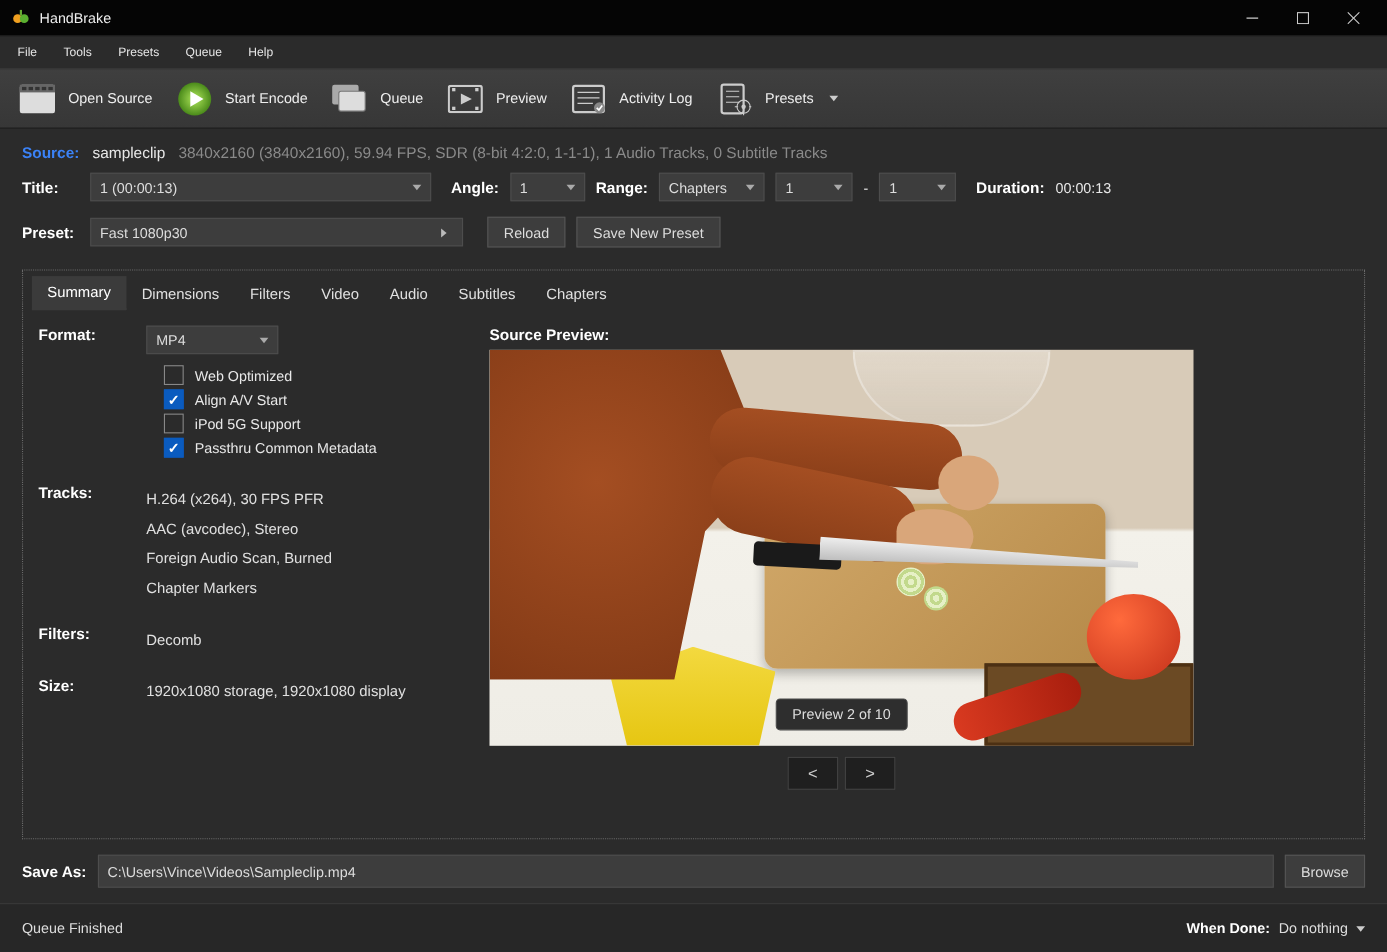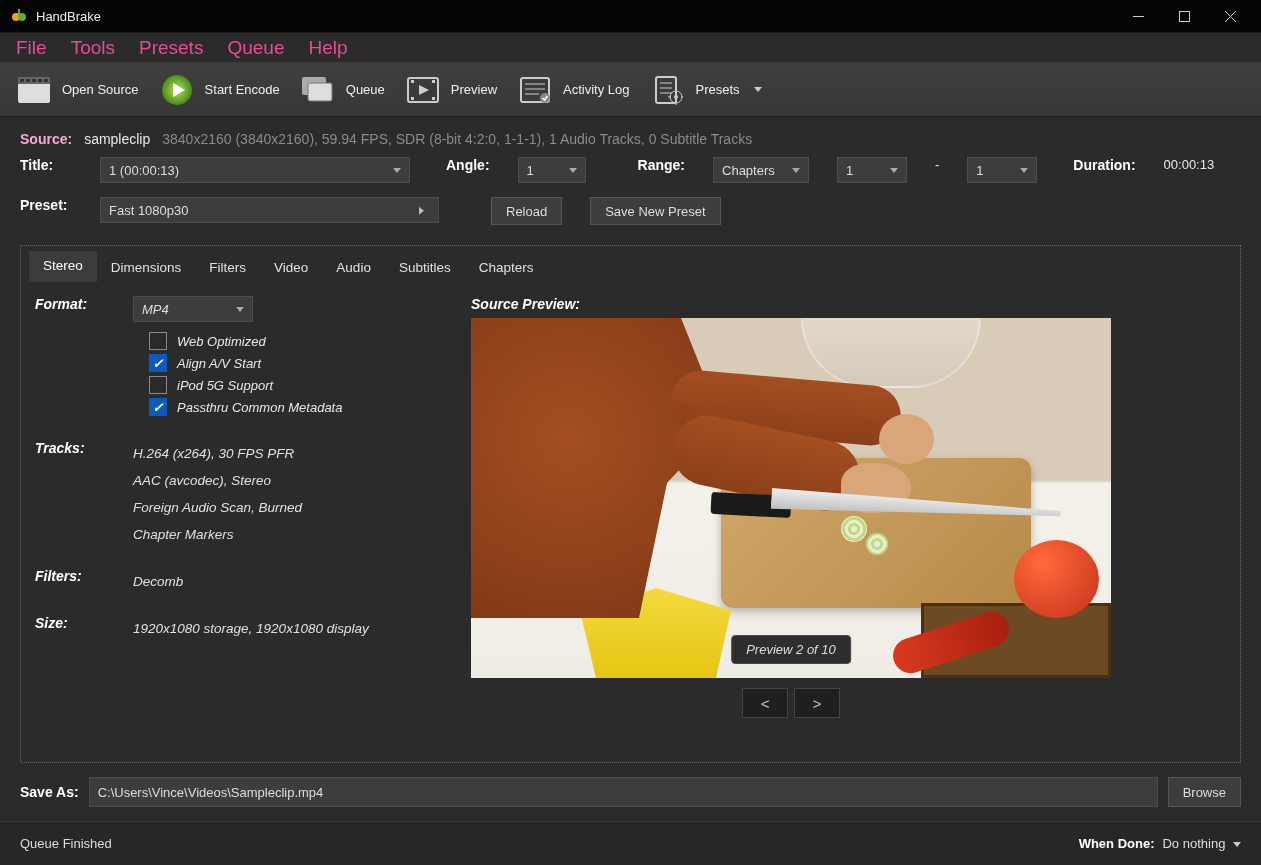--- a/index.html
+++ b/index.html
@@ -31,21 +31,21 @@
   
   .menubar {
     height: 31px;
     background: #2b2b2b;
     border-top: 1px solid #1a1a1a;
     border-bottom: 1px solid #3a3a3a;
     display: flex;
     align-items: center;
     padding: 0 4px;
   }
-  .menubar .menu-item { padding: 5px 12px; color: #ec4899; font-size: 19px; }
+  .menubar .menu-item { padding: 5px 12px; color: #e5e5e5; font-size: 11px; }
 
   
   .toolbar {
     height: 54px;
     background: linear-gradient(to bottom, #3f3f3f, #373737);
     border-bottom: 1px solid #1e1e1e;
     display: flex;
     align-items: center;
     padding: 0 6px;
   }
@@ -58,25 +58,25 @@
   }
   .tool-item .tool-icon { width: 36px; height: 36px; display:flex; align-items:center; justify-content:center; }
   .tool-item .tool-label { color: #eee; font-size: 13px; }
   .tool-dropdown-caret { margin-left: 2px; }
 
   
   .infobar {
     padding: 14px 20px 6px 20px;
   }
   .source-line { display:flex; align-items:center; gap:12px; margin-bottom: 10px; }
-  .source-line .bold-label { font-weight: 600; font-size: 14px; color: #f9a8d4; }
+  .source-line .bold-label { font-weight: 600; font-size: 14px; color: #3b82f6; }
   .source-line .src-name { color:#e8e8e8; font-size:14px; }
   .source-line .src-details { color:#8a8a8a; font-size:14px; }
 
-  .row { display:flex; align-items:flex-start; gap:28px; margin-bottom: 14px; }
+  .row { display:flex; align-items:center; gap:10px; margin-bottom: 14px; }
   .row .label { font-weight:600; color:#fff; min-width:52px; font-size:14px; }
   select, .combo, input[type=text] {
     background:#3d3d3d; border:1px solid #4d4d4d; color:#ddd;
     height:26px; padding: 0 8px; font-size:13px;
     appearance: none; position: relative;
   }
   .combo { display:flex; align-items:center; justify-content:space-between; padding-right:19px; position:relative; }
   .combo::after {
     content:""; position:absolute; right:8px; top:50%; transform:translateY(-40%);
     border-left:4px solid transparent; border-right:4px solid transparent; border-top:5px solid #aaa;
@@ -101,21 +101,21 @@
     display:flex; align-items:flex-end; height:36px; padding: 6px 8px 0 8px;
   }
   .tab {
     padding: 7px 14px; font-size:13.5px; color:#e0e0e0;
   }
   .tab.active {
     background:#3b3b3b; color:#fff; border-bottom:2px solid #3b3b3b;
   }
 
   .tab-body {
-    display:flex; padding: 14px 14px 0 14px; gap: 26px; flex:1;font-style:italic;
+    display:flex; padding: 14px 14px 0 14px; flex:1;
   }
 
   .left-col { width: 410px; }
   .field-row { display:flex; align-items:center; gap:14px; margin-bottom: 8px; }
   .field-label { font-weight:600; width: 84px; color:#fff; font-size:14px; }
   .check-row { display:flex; align-items:center; gap:10px; margin: 4px 0; }
   .check-row .cbox {
     width:18px; height:18px; border:1px solid #888; display:flex; align-items:center; justify-content:center;
   }
   .cbox.checked { background:#0a5bbf; border-color:#0a5bbf; }
@@ -305,52 +305,52 @@
 
   <div class="row">
     <span class="label">Title:</span>
     <div class="combo" style="width:310px">
       <span>1  (00:00:13)</span>
     </div>
     <span class="label" style="min-width:auto; margin-left:8px;">Angle:</span>
     <div class="combo" style="width:68px">
       <span>1</span>
     </div>
-    <span class="label" style="min-width:auto; margin-left:24px;">Range:</span>
+    <span class="label" style="min-width:auto; margin-left:0;">Range:</span>
     <div class="combo" style="width:96px">
       <span>Chapters</span>
     </div>
     <div class="combo" style="width:70px">
       <span>1</span>
     </div>
     <span>-</span>
     <div class="combo" style="width:70px">
       <span>1</span>
     </div>
     <span class="label" style="min-width:auto; margin-left:8px;">Duration:</span>
     <span>00:00:13</span>
   </div>
 
   <div class="row">
     <span class="label">Preset:</span>
     <div class="combo play" style="width:339px">
       <span>Fast 1080p30</span>
     </div>
-    <div class="btn" style="margin-left:24px">
+    <div class="btn" style="margin-left:12px">
         <span>Reload</span>
       </div>
     <div class="btn">
         <span>Save New Preset</span>
       </div>
   </div>
 </div>
 
 <div class="tabs-outer">
   <div class="tabstrip">
-    <div class="tab active">Stereo</div>
+    <div class="tab active">Summary</div>
     <div class="tab">Dimensions</div>
     <div class="tab">Filters</div>
     <div class="tab">Video</div>
     <div class="tab">Audio</div>
     <div class="tab">Subtitles</div>
     <div class="tab">Chapters</div>
   </div>
 
   <div class="tab-body">
 

